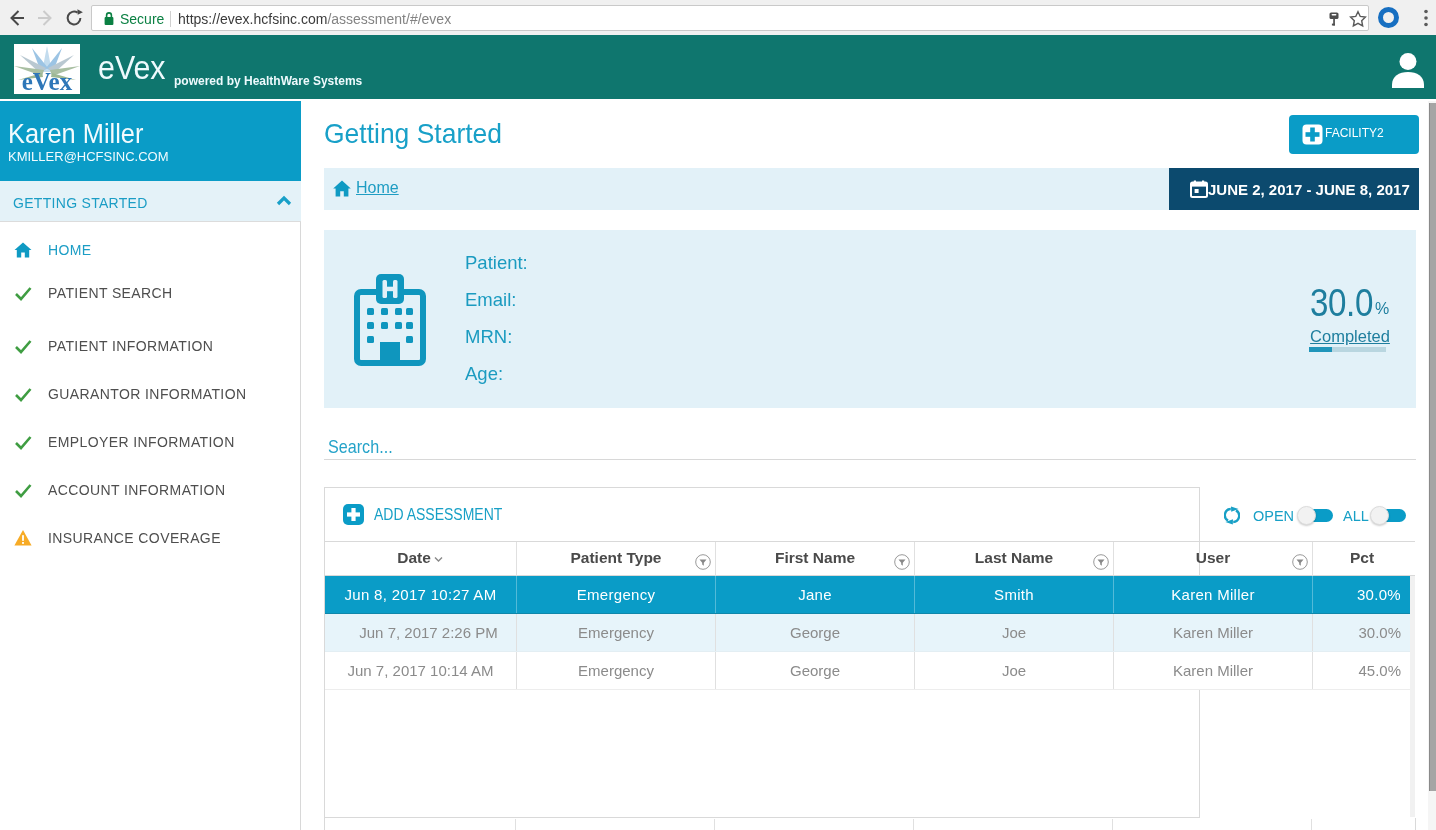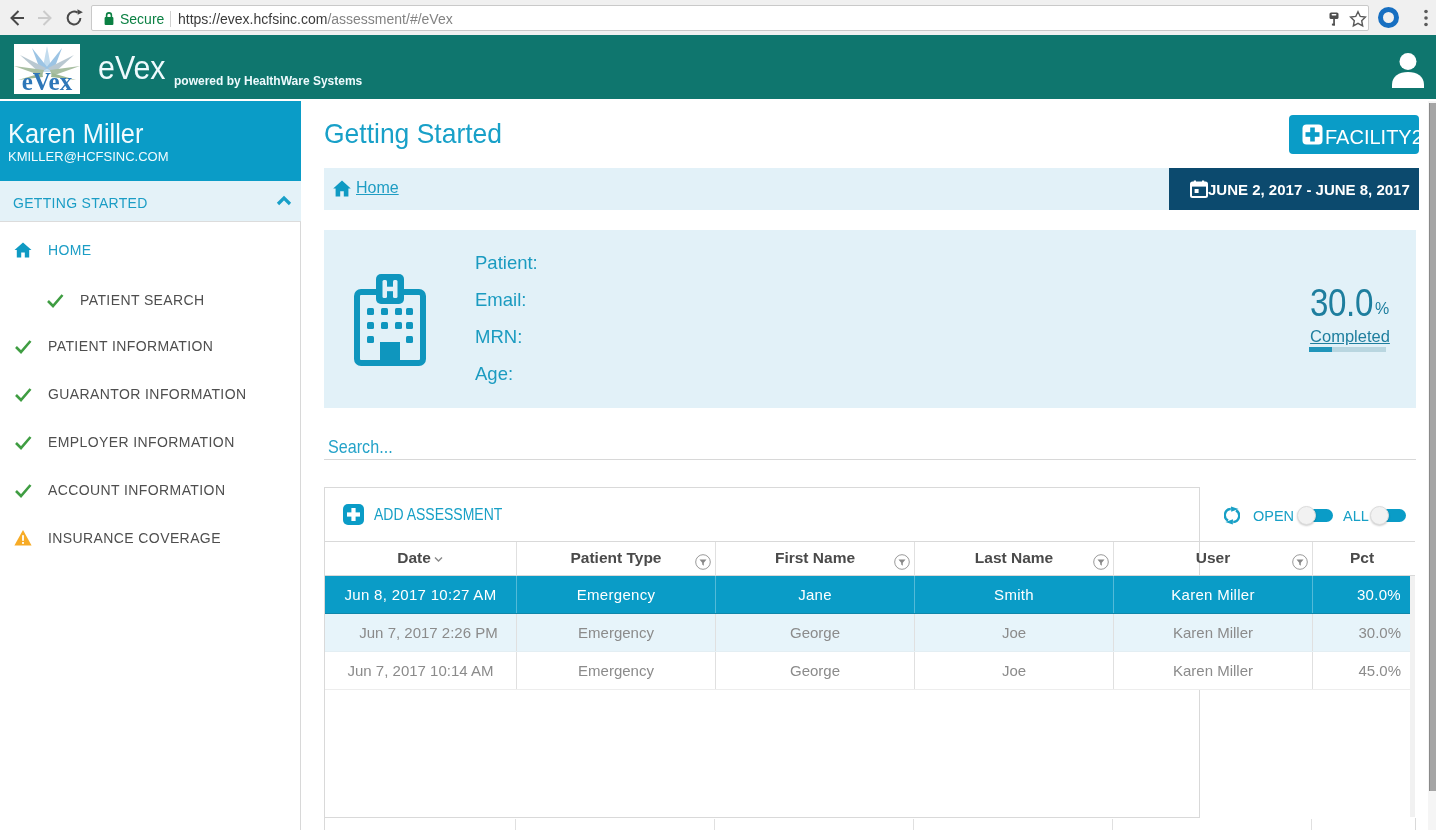--- a/index.html
+++ b/index.html
@@ -50,21 +50,21 @@
     <path d="M13.4 1.2 L13.7 6.8 L18.9 4.2 Z" fill="#484848"></path>
   </svg>
   <div id="urlbar">
 
     <svg class="abs" style="left:12px;top:5px" width="10" height="15" viewBox="0 0 10 15">
       <rect x="0.6" y="6" width="8.8" height="8" rx="1" fill="#0b8043"></rect>
       <path d="M2.6 6.5 V4.3 a2.4 2.4 0 0 1 4.8 0 V6.5" stroke="#0b8043" stroke-width="1.6" fill="none"></path>
     </svg>
     <div class="urltext" style="left:28px;color:#0b8043;">Secure</div>
     <div class="abs" style="left:78px;top:5px;width:1px;height:16px;background:#d0d0d0;"></div>
-    <div class="urltext" style="left:86px;"><span style="color:#3b3b3b">https://evex.hcfsinc.com</span><span style="color:#838383">/assessment/#/eVex</span></div>
+    <div class="urltext" style="left:86px;"><span style="color:#3b3b3b">https://evex.hcfsinc.com</span><span style="color:#838383">/assessment/#/evex</span></div>
 
     <svg class="abs" style="left:1237px;top:6px" width="10" height="14" viewBox="0 0 10 14">
       <rect x="0.5" y="0.5" width="9" height="6.6" rx="1.6" fill="#4e4e4e"></rect>
       <rect x="2.6" y="1.9" width="4.8" height="1.5" rx="0.7" fill="#ffffff"></rect>
       <rect x="4.2" y="7" width="1.7" height="6.5" fill="#4e4e4e"></rect>
       <rect x="2.9" y="11.6" width="3" height="1.9" fill="#4e4e4e"></rect>
     </svg>
 
     <svg class="abs" style="left:1257px;top:4px" width="18" height="18" viewBox="0 0 19 19">
       <path d="M9.5 1.8 L11.9 6.8 L17.3 7.5 L13.4 11.3 L14.4 16.7 L9.5 14.1 L4.6 16.7 L5.6 11.3 L1.7 7.5 L7.1 6.8 Z" fill="none" stroke="#5a5a5a" stroke-width="1.5"></path>
@@ -117,21 +117,21 @@
     <svg class="abs" style="left:276px;top:14px" width="16" height="12" viewBox="0 0 16 12">
       <path d="M2 9 L8 3 L14 9" stroke="#18a0c8" stroke-width="3.2" fill="none"></path>
     </svg>
   </div>
   <div class="menuitem" style="top:125px;">
     <svg class="menuicon" viewBox="0 0 18 18">
         <path d="M9 1.5 L17.5 9 h-2.3 V16.5 h-4.4 v-5 h-3.6 v5 H2.8 V9 H0.5 Z" fill="#0f9ac3"></path>
       </svg>
     <div class="menulabel" style="color:#1b9dc5;">HOME</div>
   </div>
-  <div class="menuitem" style="top:175px;margin-left:32px;">
+  <div class="menuitem" style="top:168px;">
     <svg class="menuicon" viewBox="0 0 18 18">
         <path d="M2 10 L7 15 L16.5 4" stroke="#3f9d42" stroke-width="2.6" fill="none"></path>
       </svg>
     <div class="menulabel">PATIENT SEARCH</div>
   </div>
   <div class="menuitem" style="top:221px;">
     <svg class="menuicon" viewBox="0 0 18 18">
         <path d="M2 10 L7 15 L16.5 4" stroke="#3f9d42" stroke-width="2.6" fill="none"></path>
       </svg>
     <div class="menulabel">PATIENT INFORMATION</div>
@@ -166,21 +166,21 @@
 <div id="main">
 
   <div class="abs" style="left:22px;top:17px;font-size:28px;color:#18a0c8;transform:scaleX(0.945);transform-origin:left;">Getting Started</div>
 
   <div class="abs" style="left:987px;top:14px;width:130px;height:39px;background:#0a9cc7;border-radius:4px;">
     <svg class="abs" style="left:13px;top:9px" width="21" height="21" viewBox="0 0 21 21">
       <rect x="0.5" y="0.5" width="20" height="20" rx="4" fill="#ffffff"></rect>
       <rect x="8.2" y="3.5" width="4.6" height="14" fill="#0a9cc7"></rect>
       <rect x="3.5" y="8.2" width="14" height="4.6" fill="#0a9cc7"></rect>
     </svg>
-    <div class="abs" style="left:36px;top:11px;font-size:20px;color:#ffffff;">FACILITY2</div>
+    <div class="abs" style="left:36px;top:11px;font-size:12px;color:#ffffff;">FACILITY2</div>
   </div>
 
   <div class="abs" style="left:22px;top:67px;width:1095px;height:42px;background:#e2f1f8;">
     <svg class="abs" style="left:9px;top:12px" width="18" height="17" viewBox="0 0 18 17">
       <path d="M9 0.5 L17.8 8.5 h-2.4 V16.5 h-4.6 v-5.2 h-3.6 v5.2 H2.6 V8.5 H0.2 Z" fill="#0f9ac3"></path>
     </svg>
     <div class="abs" style="left:32px;top:11px;font-size:16px;color:#1f9dc3;text-decoration:underline;">Home</div>
 
     <div class="abs" style="left:845px;top:0;width:250px;height:42px;background:#0c4a6e;">
       <svg class="abs" style="left:21px;top:12px" width="18" height="18" viewBox="0 0 18 18">
@@ -208,21 +208,21 @@
           <rect x="52" y="37" width="7" height="7" rx="1.5"></rect>
         <rect x="13" y="51" width="7" height="7" rx="1.5"></rect>
           <rect x="27" y="51" width="7" height="7" rx="1.5"></rect>
           <rect x="41" y="51" width="7" height="7" rx="1.5"></rect>
           <rect x="52" y="51" width="7" height="7" rx="1.5"></rect>
         <rect x="13" y="65" width="7" height="7" rx="1.5"></rect>
           <rect x="52" y="65" width="7" height="7" rx="1.5"></rect>
         <rect x="26" y="71" width="20" height="21"></rect>
       </g>
     </svg>
-    <div class="abs" style="left:151px;top:14px;font-size:18.5px;color:#1b9bc0;line-height:37px;">
+    <div class="abs" style="left:141px;top:14px;font-size:18.5px;color:#1b9bc0;line-height:37px;">
       <div>Patient:</div>
         <div>Email:</div>
         <div>MRN:</div>
         <div>Age:</div>
     </div>
     <div class="abs" style="left:946px;top:53px;width:103px;text-align:right;white-space:nowrap;line-height:39px;">
       <span style="font-size:39px;color:#1e7e9e;display:inline-block;transform:scaleX(0.85);transform-origin:right;letter-spacing:-0.5px;">30.0</span>
     </div>
     <div class="abs" style="left:1051px;top:70px;font-size:16px;color:#1e7e9e;">%</div>
     <div class="abs" style="left:966px;top:97px;width:120px;text-align:center;font-size:16.5px;color:#1e7e9e;text-decoration:underline;">Completed</div>

